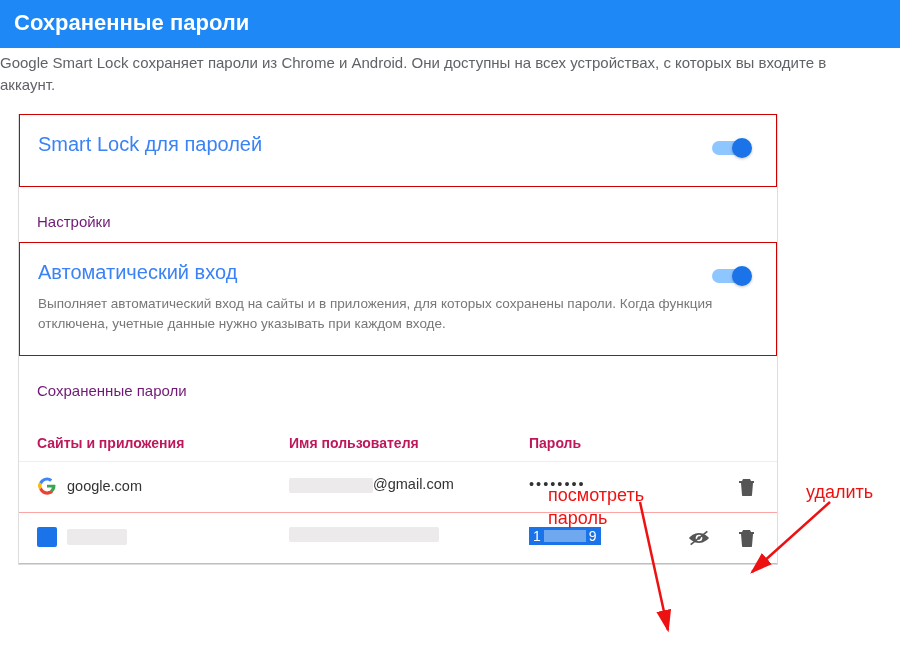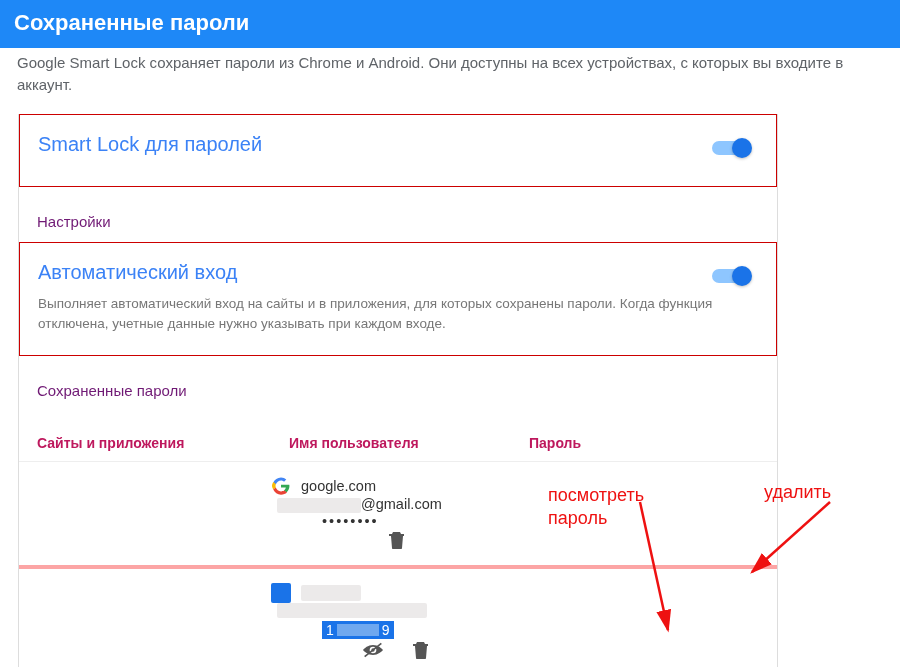--- a/index.html
+++ b/index.html
@@ -13,21 +13,21 @@
     color: #212121;
   }
   .header-bar {
     background: #1e88f7;
     color: #fff;
     padding: 10px 14px 12px;
     font-size: 22px;
     font-weight: 700;
   }
   .intro {
-    padding: 4px 8px 18px 17px;
+    padding: 4px 8px 18px 0;
     color: #5f6368;
     font-size: 15px;
     line-height: 1.45;
     width: 860px;
   }
   .panel {
     margin-left: 18px;
     width: 760px;
     border: 1px solid #ddd;
     border-top: none;
@@ -88,26 +88,25 @@
     font-size: 14px;
     font-weight: 700;
     color: #be185d;
     border-bottom: 1px solid #eee;
   }
   .col-site { width: 252px; }
   .col-user { width: 240px; }
   .col-pass { width: 150px; }
   .row {
     display: flex;
-    align-items: center;
+    align-items: flex-start;
     padding: 14px 20px 14px 18px;
     font-size: 14.5px;
     color: #333;
-    border-bottom: 4px solid #fca5a5;
-    flex-direction: column;
+    border-bottom: 1px solid #fca5a5;
   }
   .row .col-site { display: flex; align-items: center; gap: 10px; }
   .site-icon { width: 20px; height: 20px; flex-shrink: 0; display:flex; align-items:center; justify-content:center; }
   .blur-box {
     background: #eceaea;
     border-radius: 2px;
     color: transparent;
   }
   .blur-box.sm { width: 60px; height: 16px; display: inline-block; }
   .blur-box.u1 { width: 84px; height: 15px; display: inline-block; vertical-align: middle; }
@@ -235,21 +234,21 @@
       </span>
     </div>
   </div>
 
 </div>
 
 <div class="annot" style="left:548px; top:455px; line-height:1.25;margin-top:29px;">
   <div>посмотреть</div>
   <div>пароль</div>
 </div>
-<div class="annot" style="left:764px; top:482px;">
+<div class="annot" style="left:806px; top:482px;">
   <span>удалить</span>
 </div>
 
 <svg class="arrows" width="900" height="667">
   <defs>
     <marker id="ah" markerWidth="10" markerHeight="10" refX="8" refY="3" orient="auto">
       <path d="M0,0 L9,3 L0,6 Z" fill="#e11"></path>
     </marker>
   </defs>
 

